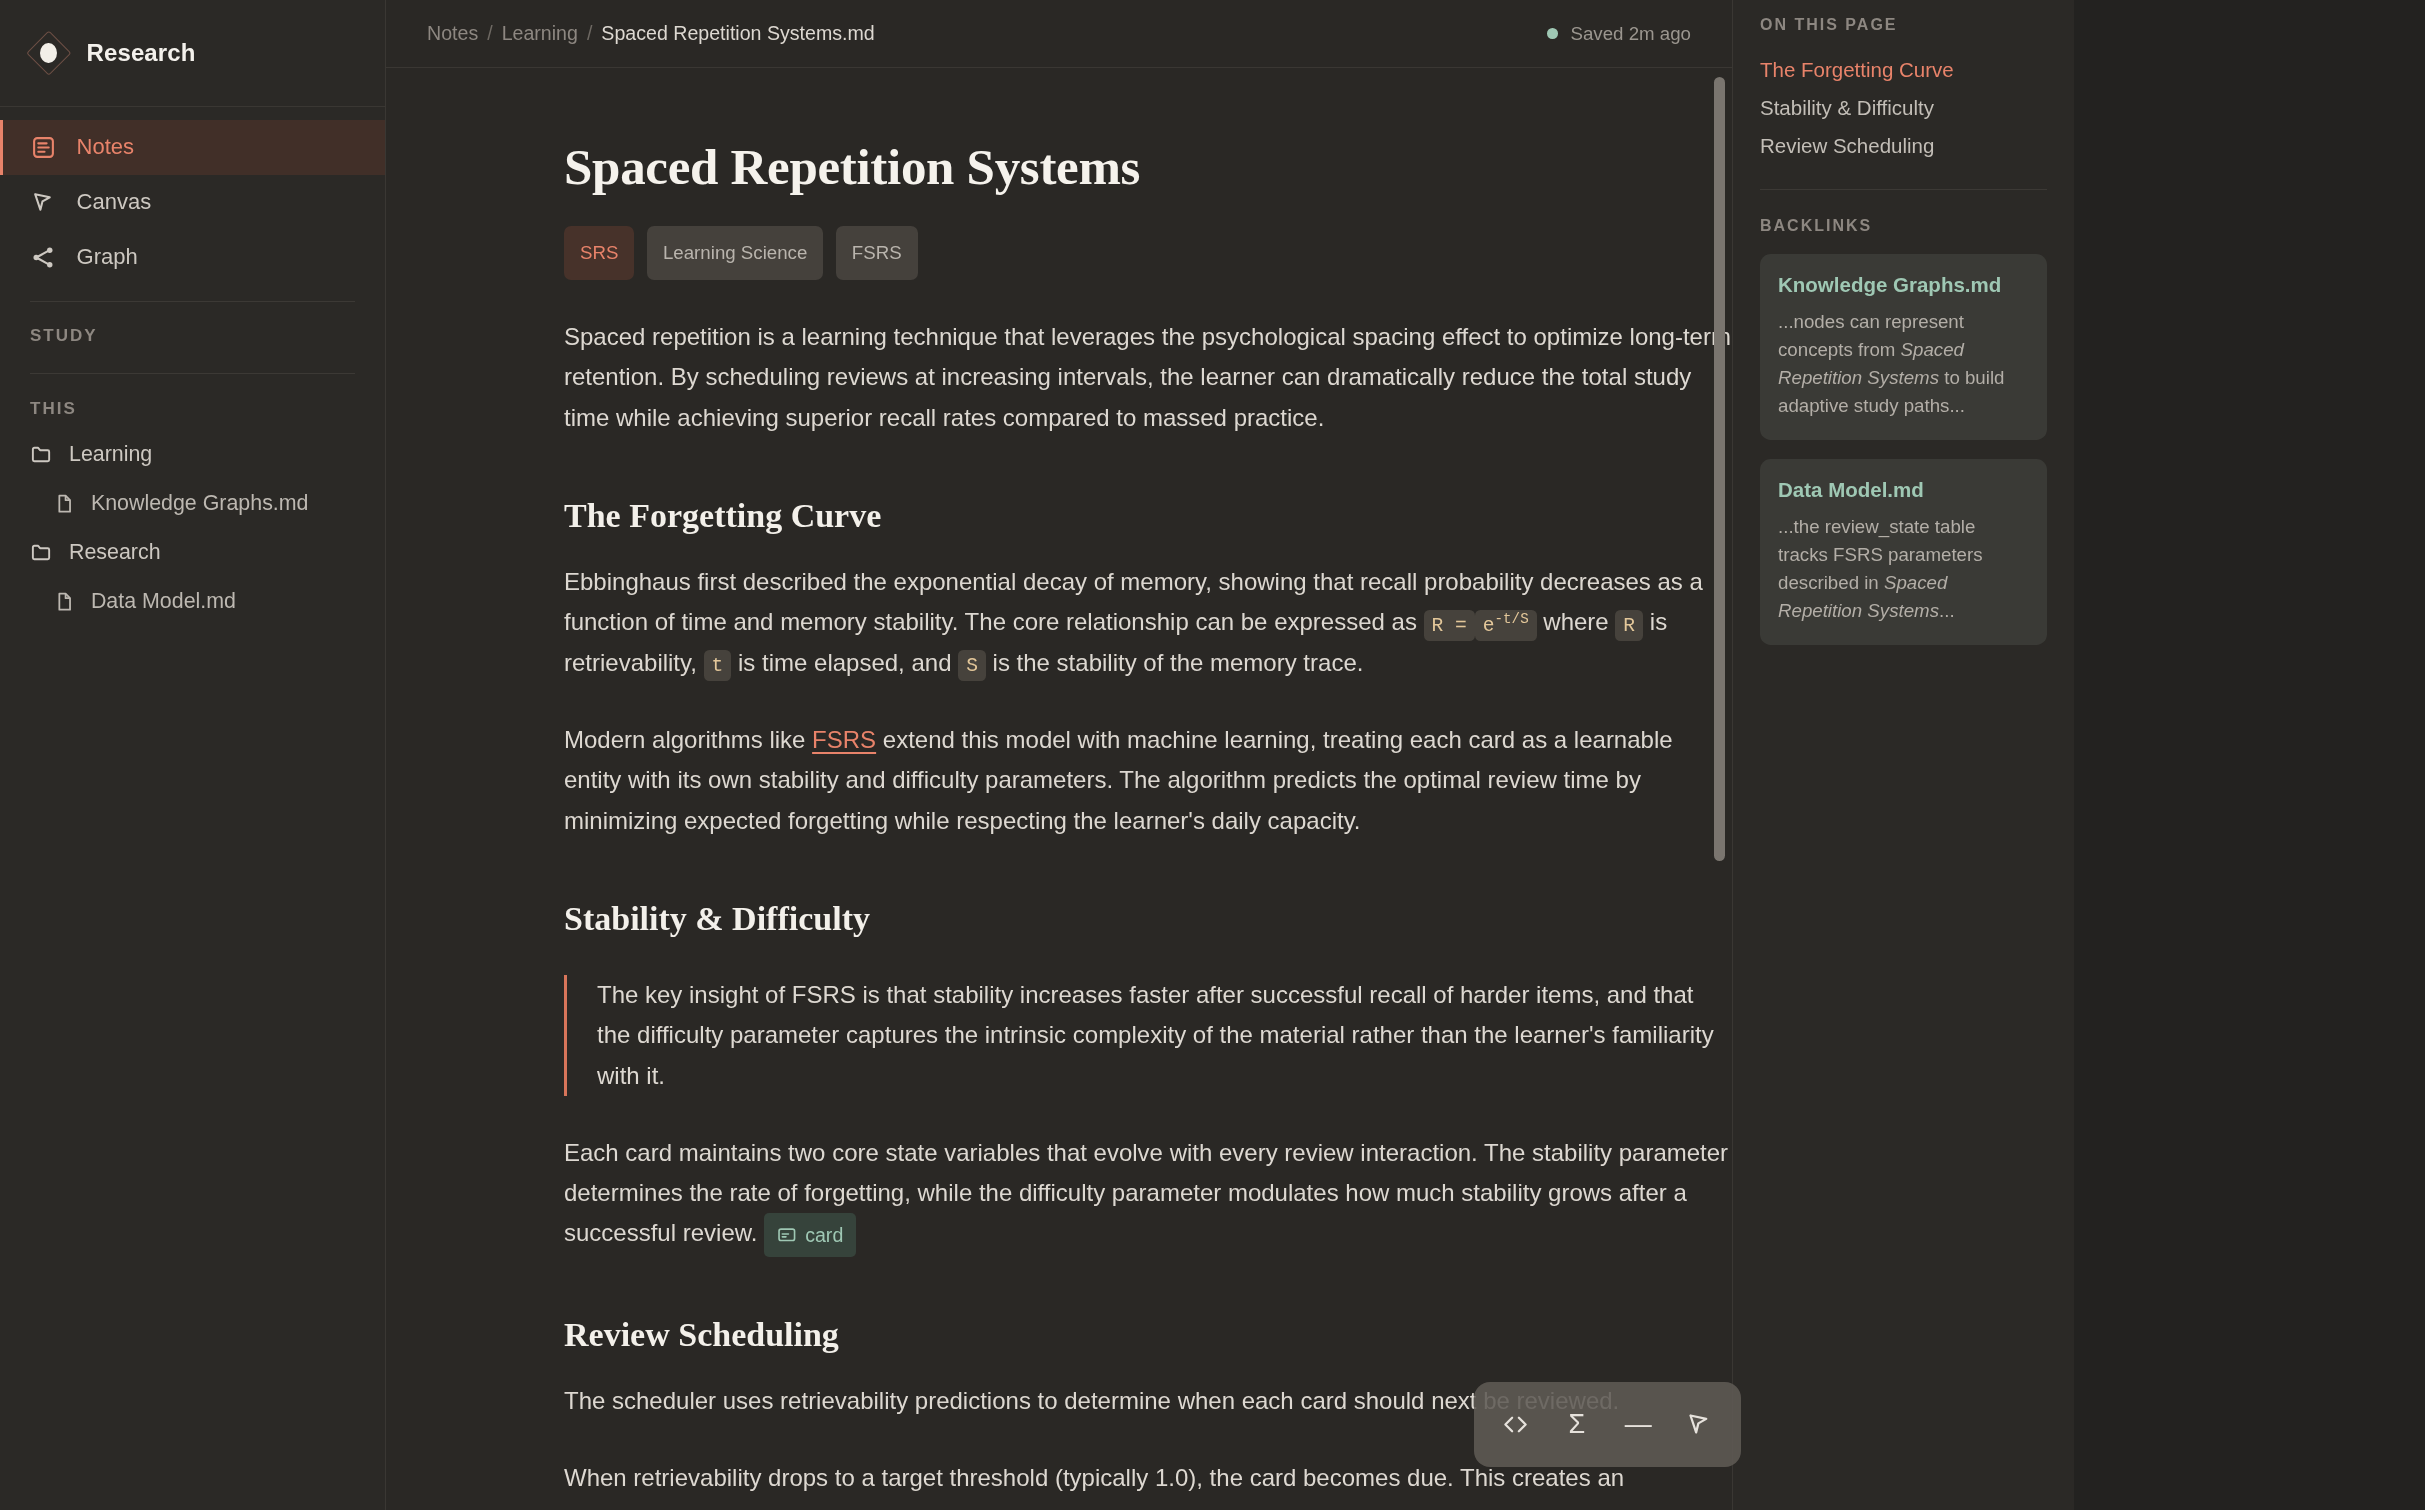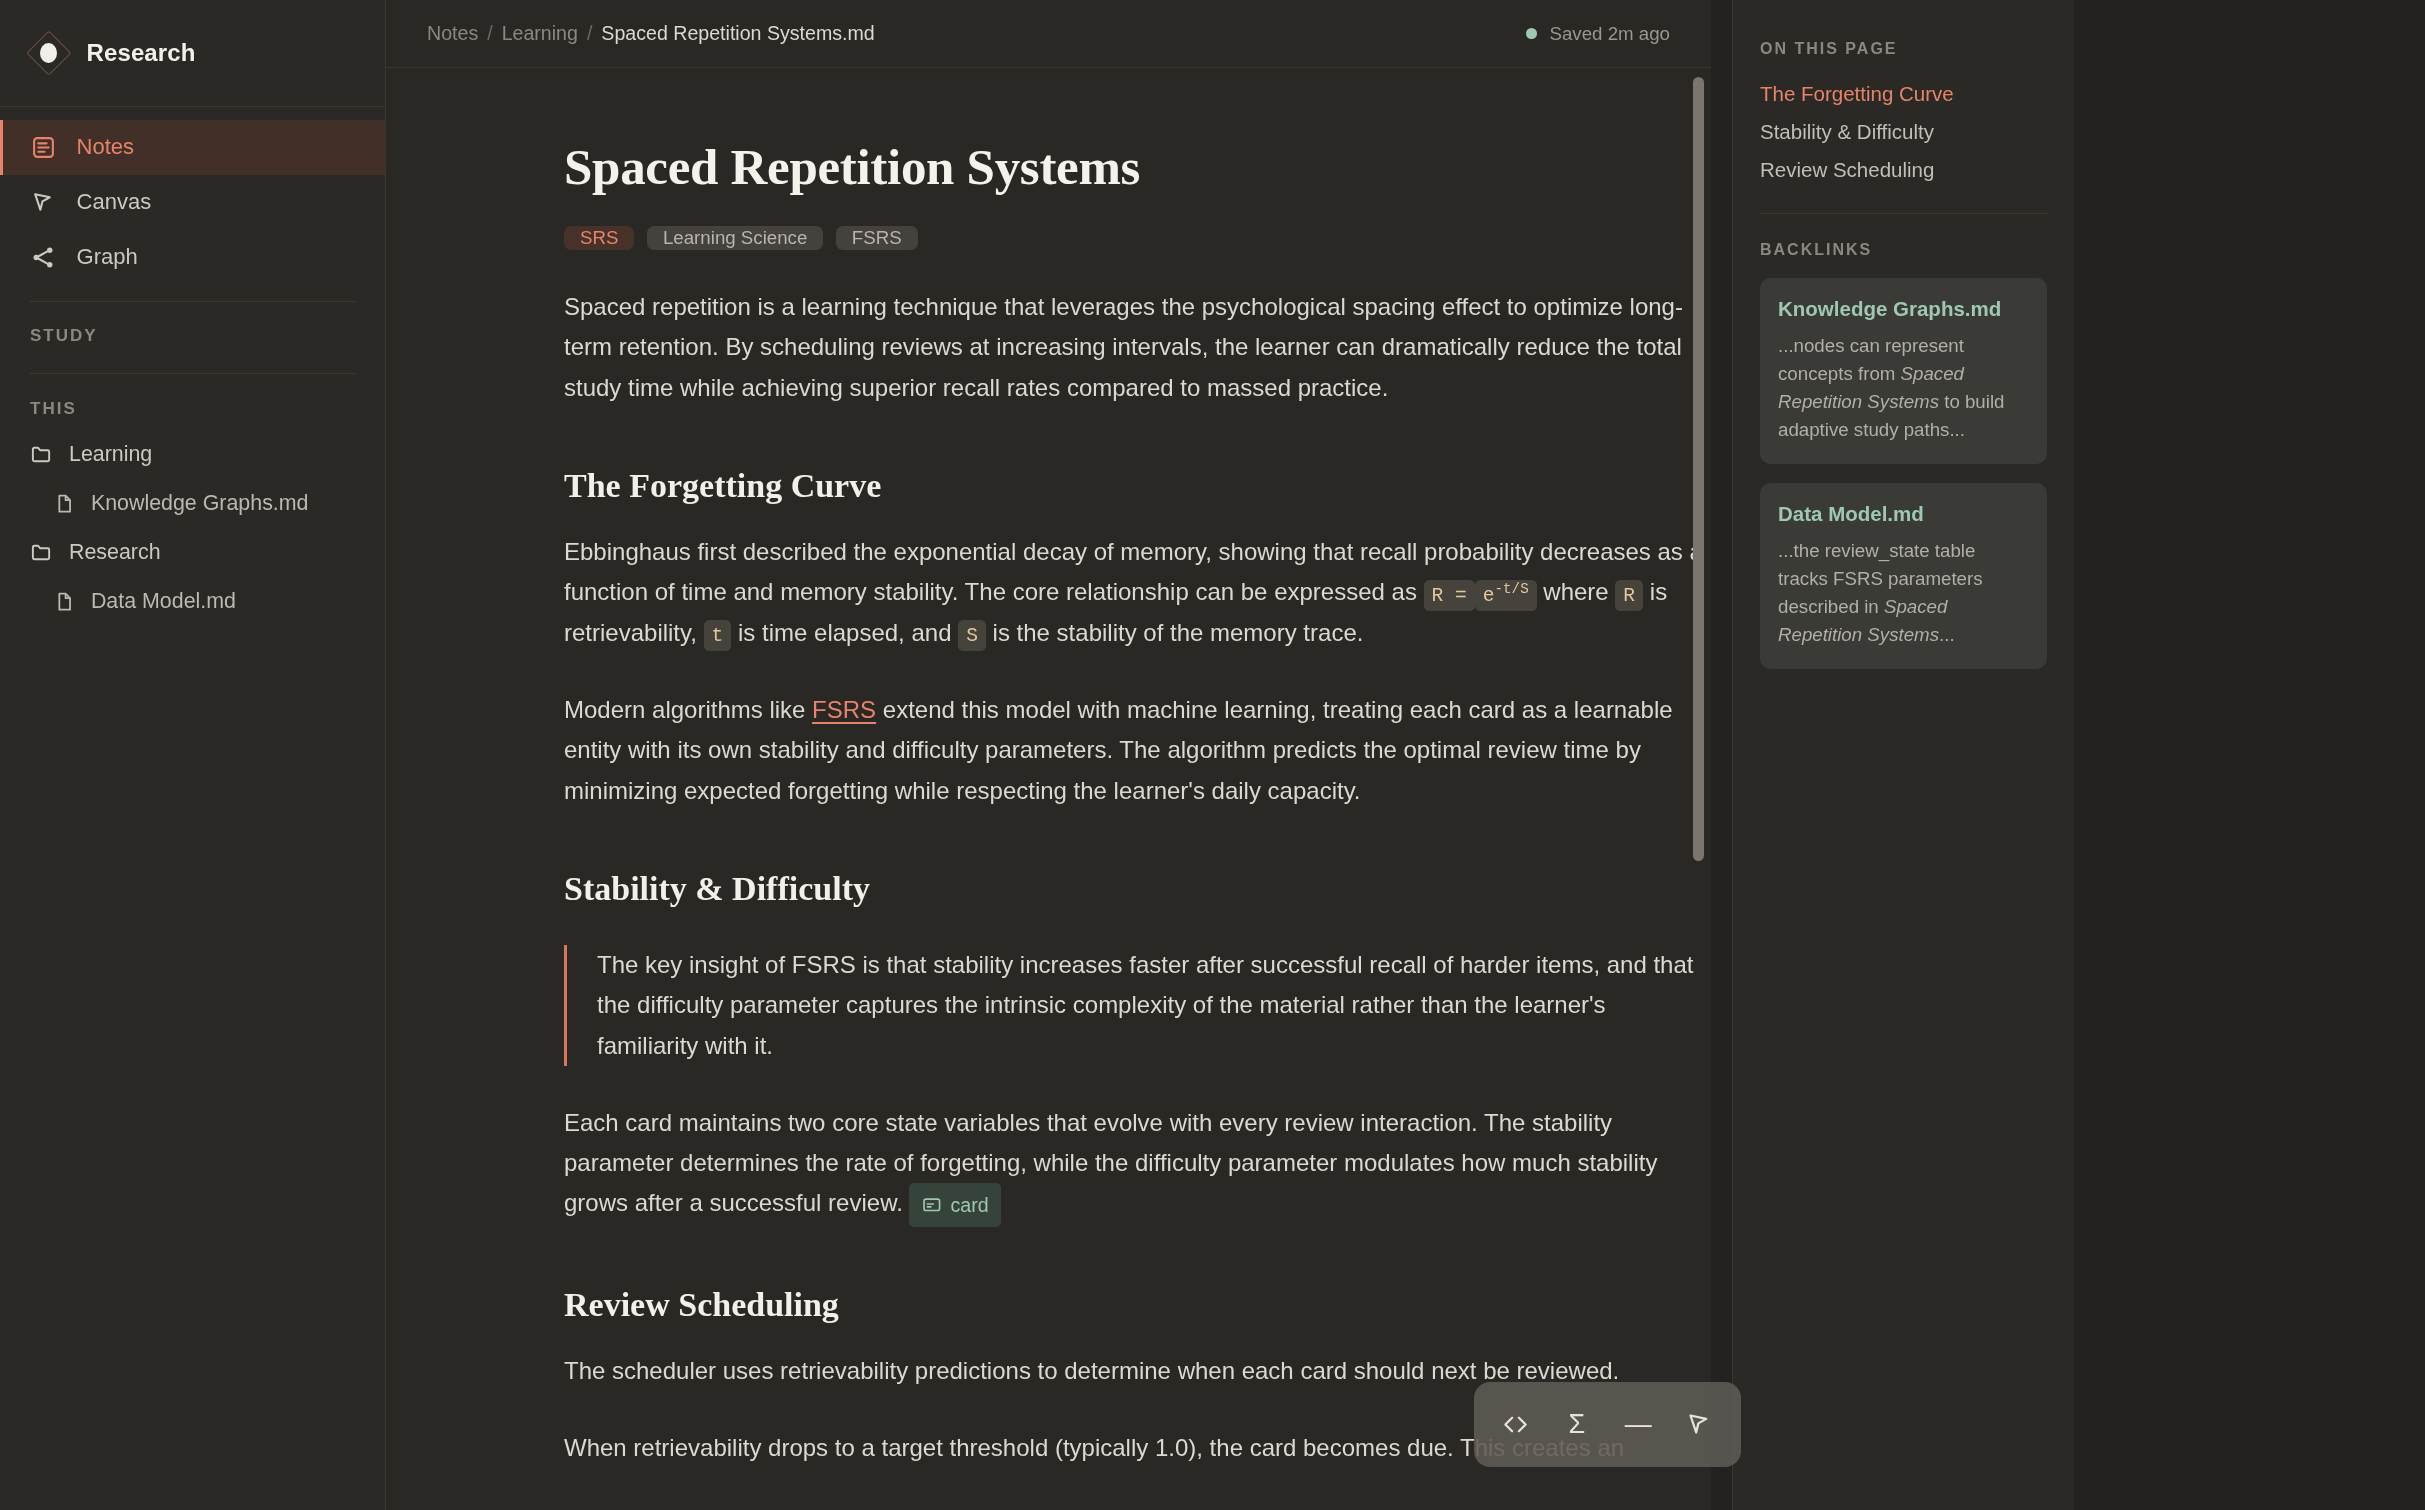--- a/index.html
+++ b/index.html
@@ -192,21 +192,21 @@
     font-family: "Liberation Serif", serif;
     font-size: 51px;
     font-weight: 700;
     color: #f5f2ec;
     letter-spacing: -0.3px;
     line-height: 1.1;
   }
   .tags { display: flex; gap: 12.5px; margin-top: 31px; }
   .tag {
     font-size: 18.7px;
-    padding: 1px 16px;
+    padding: 16px 16px;
     border-radius: 7.1px;
     background: #45413c;
     color: #b9b4ad;
     cursor: pointer;
     white-space: nowrap;
   }
   .tag.accent { background: #47322a; color: #e8836a; }
 
   p.para {
     font-size: 24px;
@@ -301,22 +301,21 @@
     cursor: pointer;
   }
   .tool-btn svg { width: 27px; height: 27px; }
 
   
   .rightpanel {
     width: 342px;
     flex: 0 0 342px;
     background: #2b2926;
     border-left: 0.9px solid #3a3733;
-    padding: 40px 27px 0 27px;
-    margin-left: 21px;
+    padding: 16px 27px 0 27px;
   }
   .rp-label {
     color: #8d8781;
     font-size: 16px;
     font-weight: 700;
     letter-spacing: 2px;
   }
   .toc { margin-top: 21.4px; display: flex; flex-direction: column; gap: 7.1px; }
   .toc-item {
     font-size: 20.5px;

